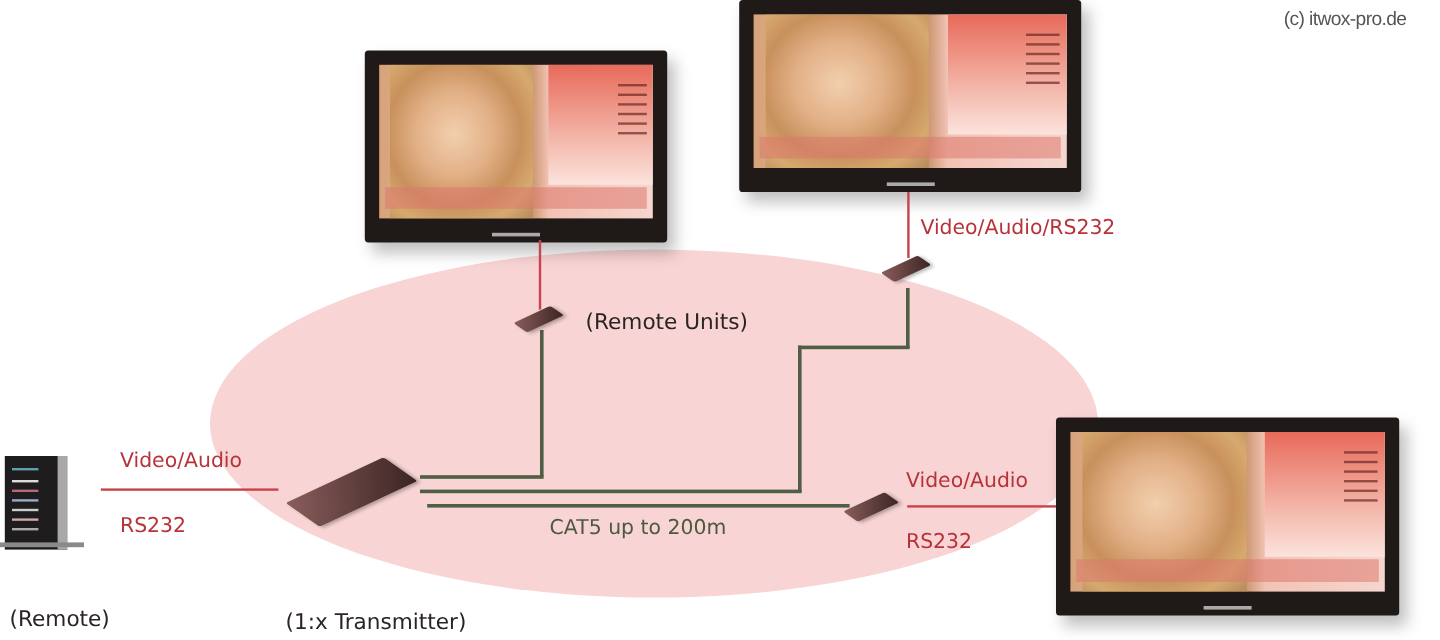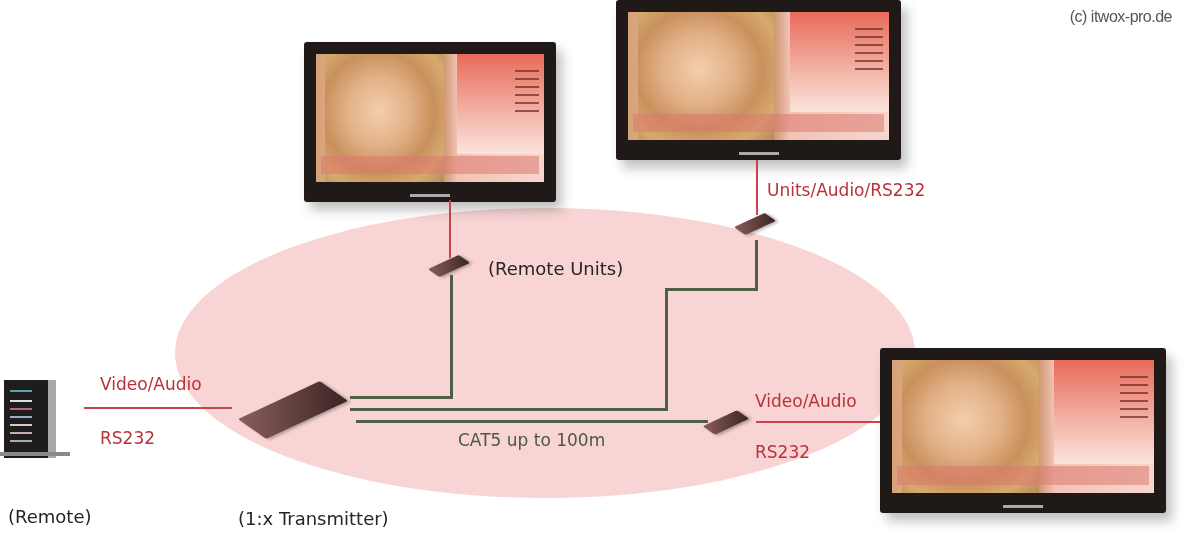--- a/index.html
+++ b/index.html
@@ -113,16 +113,16 @@
 <div class="unit" style="left:248px;top:395px;width:90px;height:30px;"></div>
 <div class="unit" style="left:432px;top:260px;width:34px;height:12px;"></div>
 <div class="unit" style="left:738px;top:218px;width:34px;height:12px;"></div>
 <div class="unit" style="left:707px;top:416px;width:38px;height:13px;"></div>
 
 <div class="label red" style="left:100px;top:374px;">Video/Audio</div>
 <div class="label red" style="left:100px;top:428px;">RS232</div>
 <div class="label dark" style="left:8px;top:506px;font-size:18px;">(Remote)</div>
 <div class="label dark" style="left:238px;top:508px;font-size:18px;">(1:x Transmitter)</div>
 <div class="label dark" style="left:488px;top:258px;font-size:18px;">(Remote Units)</div>
-<div class="label red" style="left:767px;top:180px;">Units/Audio/RS232</div>
-<div class="label green" style="left:458px;top:430px;">CAT5 up to 100m</div>
+<div class="label red" style="left:767px;top:180px;">Video/Audio/RS232</div>
+<div class="label green" style="left:458px;top:430px;">CAT5 up to 200m</div>
 <div class="label red" style="left:755px;top:391px;">Video/Audio</div>
 <div class="label red" style="left:755px;top:442px;">RS232</div>
 
 </body></html>

